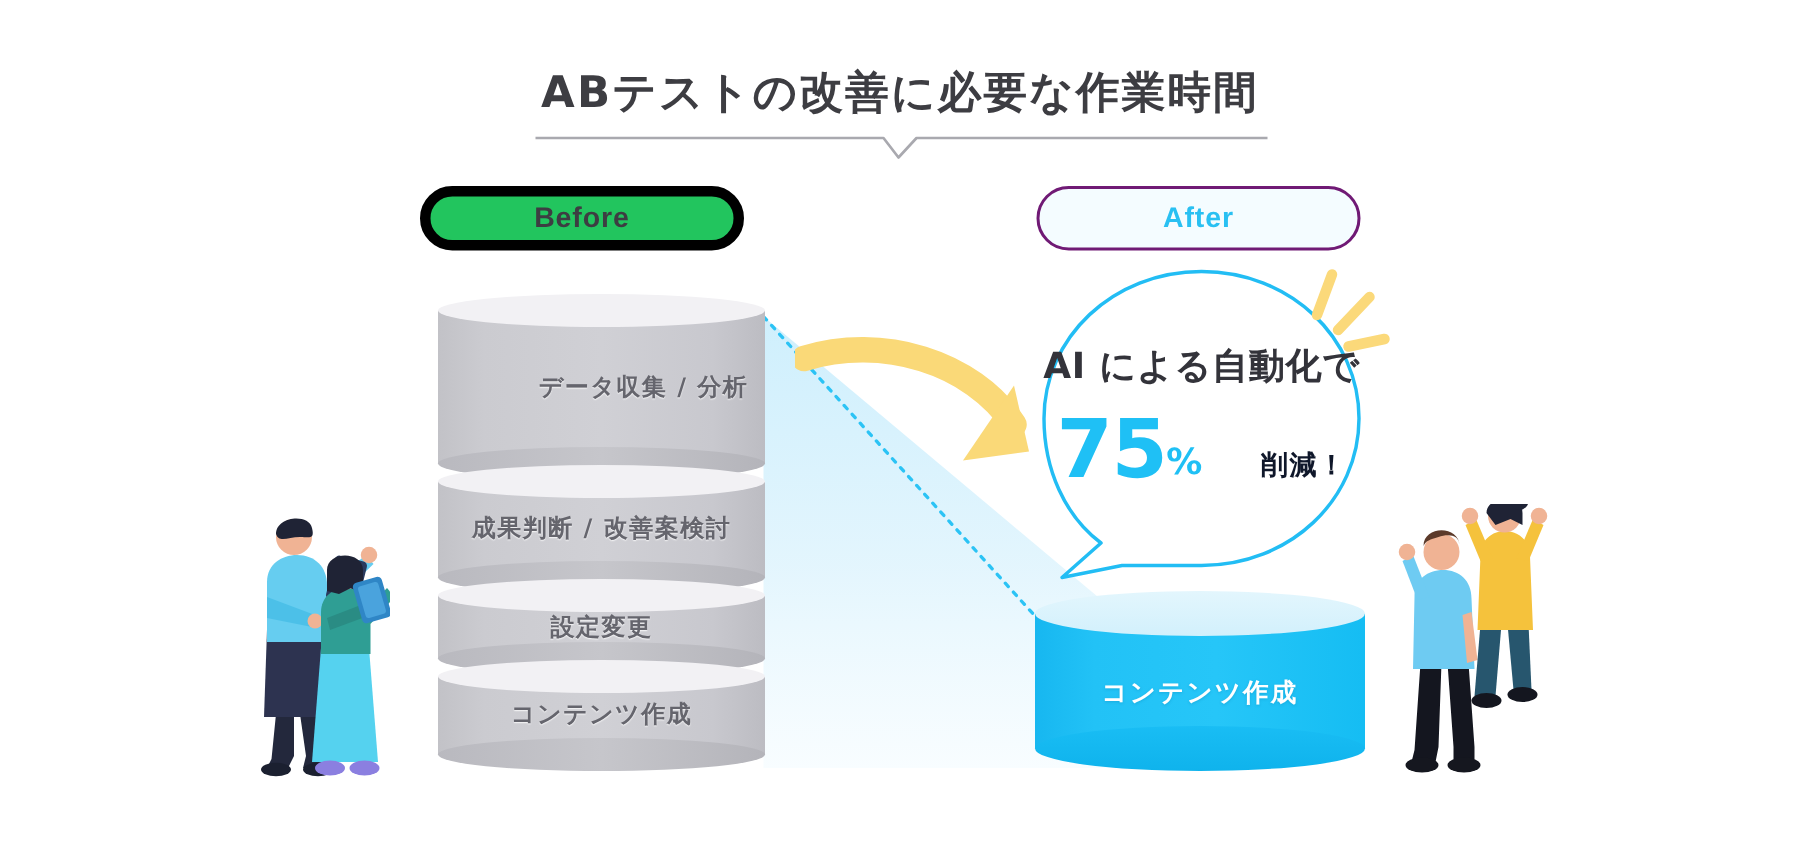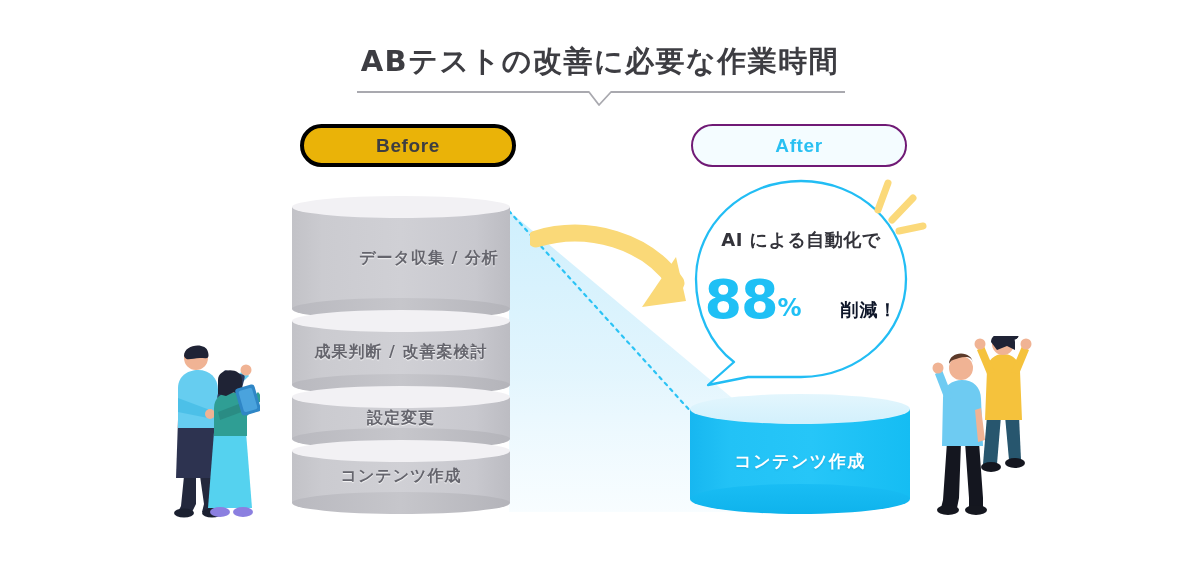--- a/index.html
+++ b/index.html
@@ -20,22 +20,22 @@
     font-family:"DejaVu Sans","Liberation Sans",sans-serif;
   }
   .title-rule { position:absolute; left:355px; top:86px; }
 
   
   .pill {
     position:absolute; display:flex; align-items:center; justify-content:center;
     border-radius:999px; font-weight:bold; font-size:19px; letter-spacing:0.6px;
   }
   .pill-before {
-    left:300px; top:124px; width:216px; height:43px;
-    border:4px solid #000000; color:#3d3d42; background:#eab308;
+    left:280px; top:124px; width:216px; height:43px;
+    border:7px solid #000000; color:#3d3d42; background:#22c55e;
   }
   .pill-after {
     left:691px; top:124px; width:216px; height:43px;
     border:2px solid #701a75; color:#29c0f2; background:#f4fcff;
   }
 
   
   .wedge { position:absolute; left:0; top:0; }
 
   
@@ -76,21 +76,21 @@
     position:absolute; left:0; top:56px; width:220px; text-align:center;
     color:#ffffff; font-size:17px; font-weight:bold; letter-spacing:1.5px;
     font-family:"DejaVu Sans","Liberation Sans",sans-serif;
     text-shadow:0 1px 2px rgba(0,120,170,.30);
   }
 
   
   .bubble { position:absolute; left:690px; top:178px; width:222px; height:212px; }
   .bubble-line1 {
     position:absolute; left:0; top:50px; width:222px; text-align:center;
-    font-size:18px; font-weight:bold; color:#33333a; letter-spacing:0.5px;
+    font-size:24px; font-weight:bold; color:#33333a; letter-spacing:0.5px;
     font-family:"DejaVu Sans","Liberation Sans",sans-serif;
   }
   .bubble-line2 {
     position:absolute; left:0; top:90px; width:222px; text-align:center;
     white-space:nowrap;
     font-family:"DejaVu Sans","Liberation Sans",sans-serif;
   }
   .big-num {
     font-size:54px; font-weight:bold; color:#1fc0f5; letter-spacing:-1px;
     vertical-align:-4px;
@@ -177,21 +177,21 @@
                C170,3 216,47 216,101
                C216,155 170,199 111,199
                L58,199
                L18,207
                L44,184
                C20,166 6,135 6,101
                C6,47 52,3 111,3 Z" fill="#ffffff" stroke="#22bdf4" stroke-width="2.3" stroke-linejoin="round"></path>
     </svg>
     <div class="bubble-line1">AI による自動化で</div>
     <div class="bubble-line2">
-      <span class="big-num">88</span><span class="pct">%</span><span class="cut">削減！</span>
+      <span class="big-num">75</span><span class="pct">%</span><span class="cut">削減！</span>
     </div>
   </div>
 
   <svg style="position:absolute;left:866px;top:176px;" width="62" height="62">
     <g stroke="#fbd97a" stroke-width="7" stroke-linecap="round">
       <line x1="12" y1="34" x2="22" y2="7"></line>
       <line x1="26" y1="44" x2="47" y2="22"></line>
       <line x1="33" y1="55" x2="57" y2="50"></line>
     </g>
   </svg>

